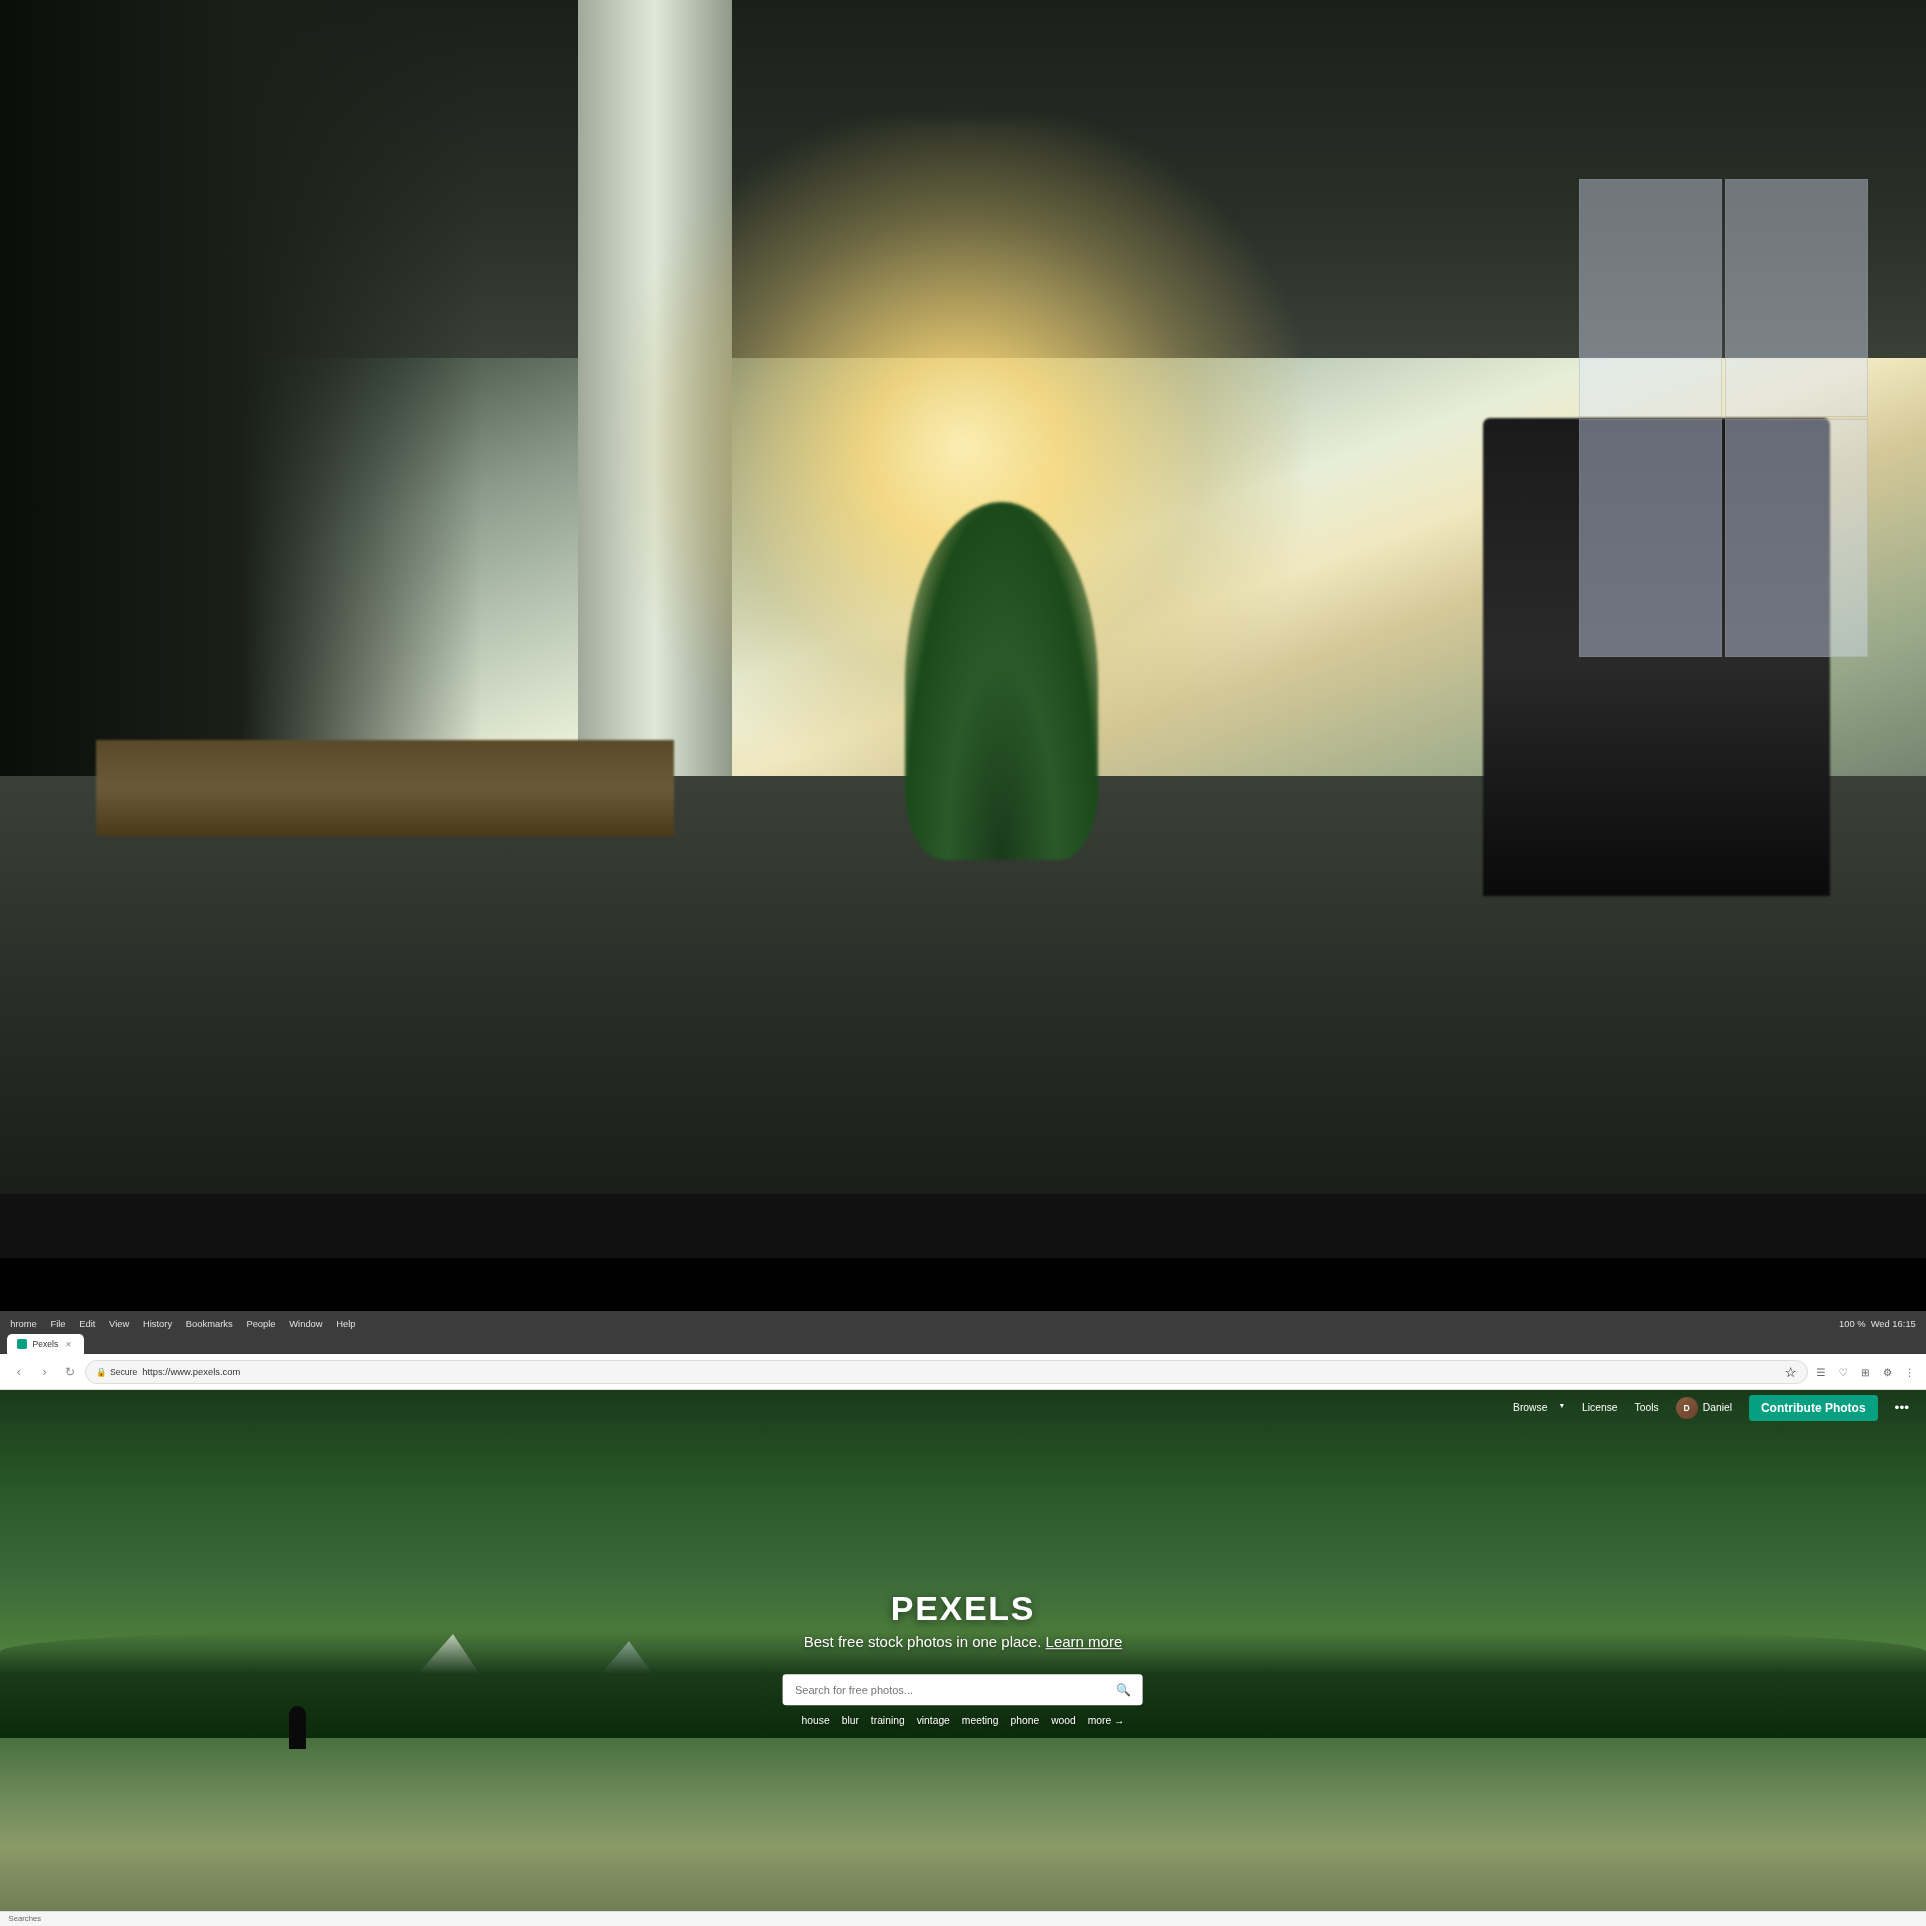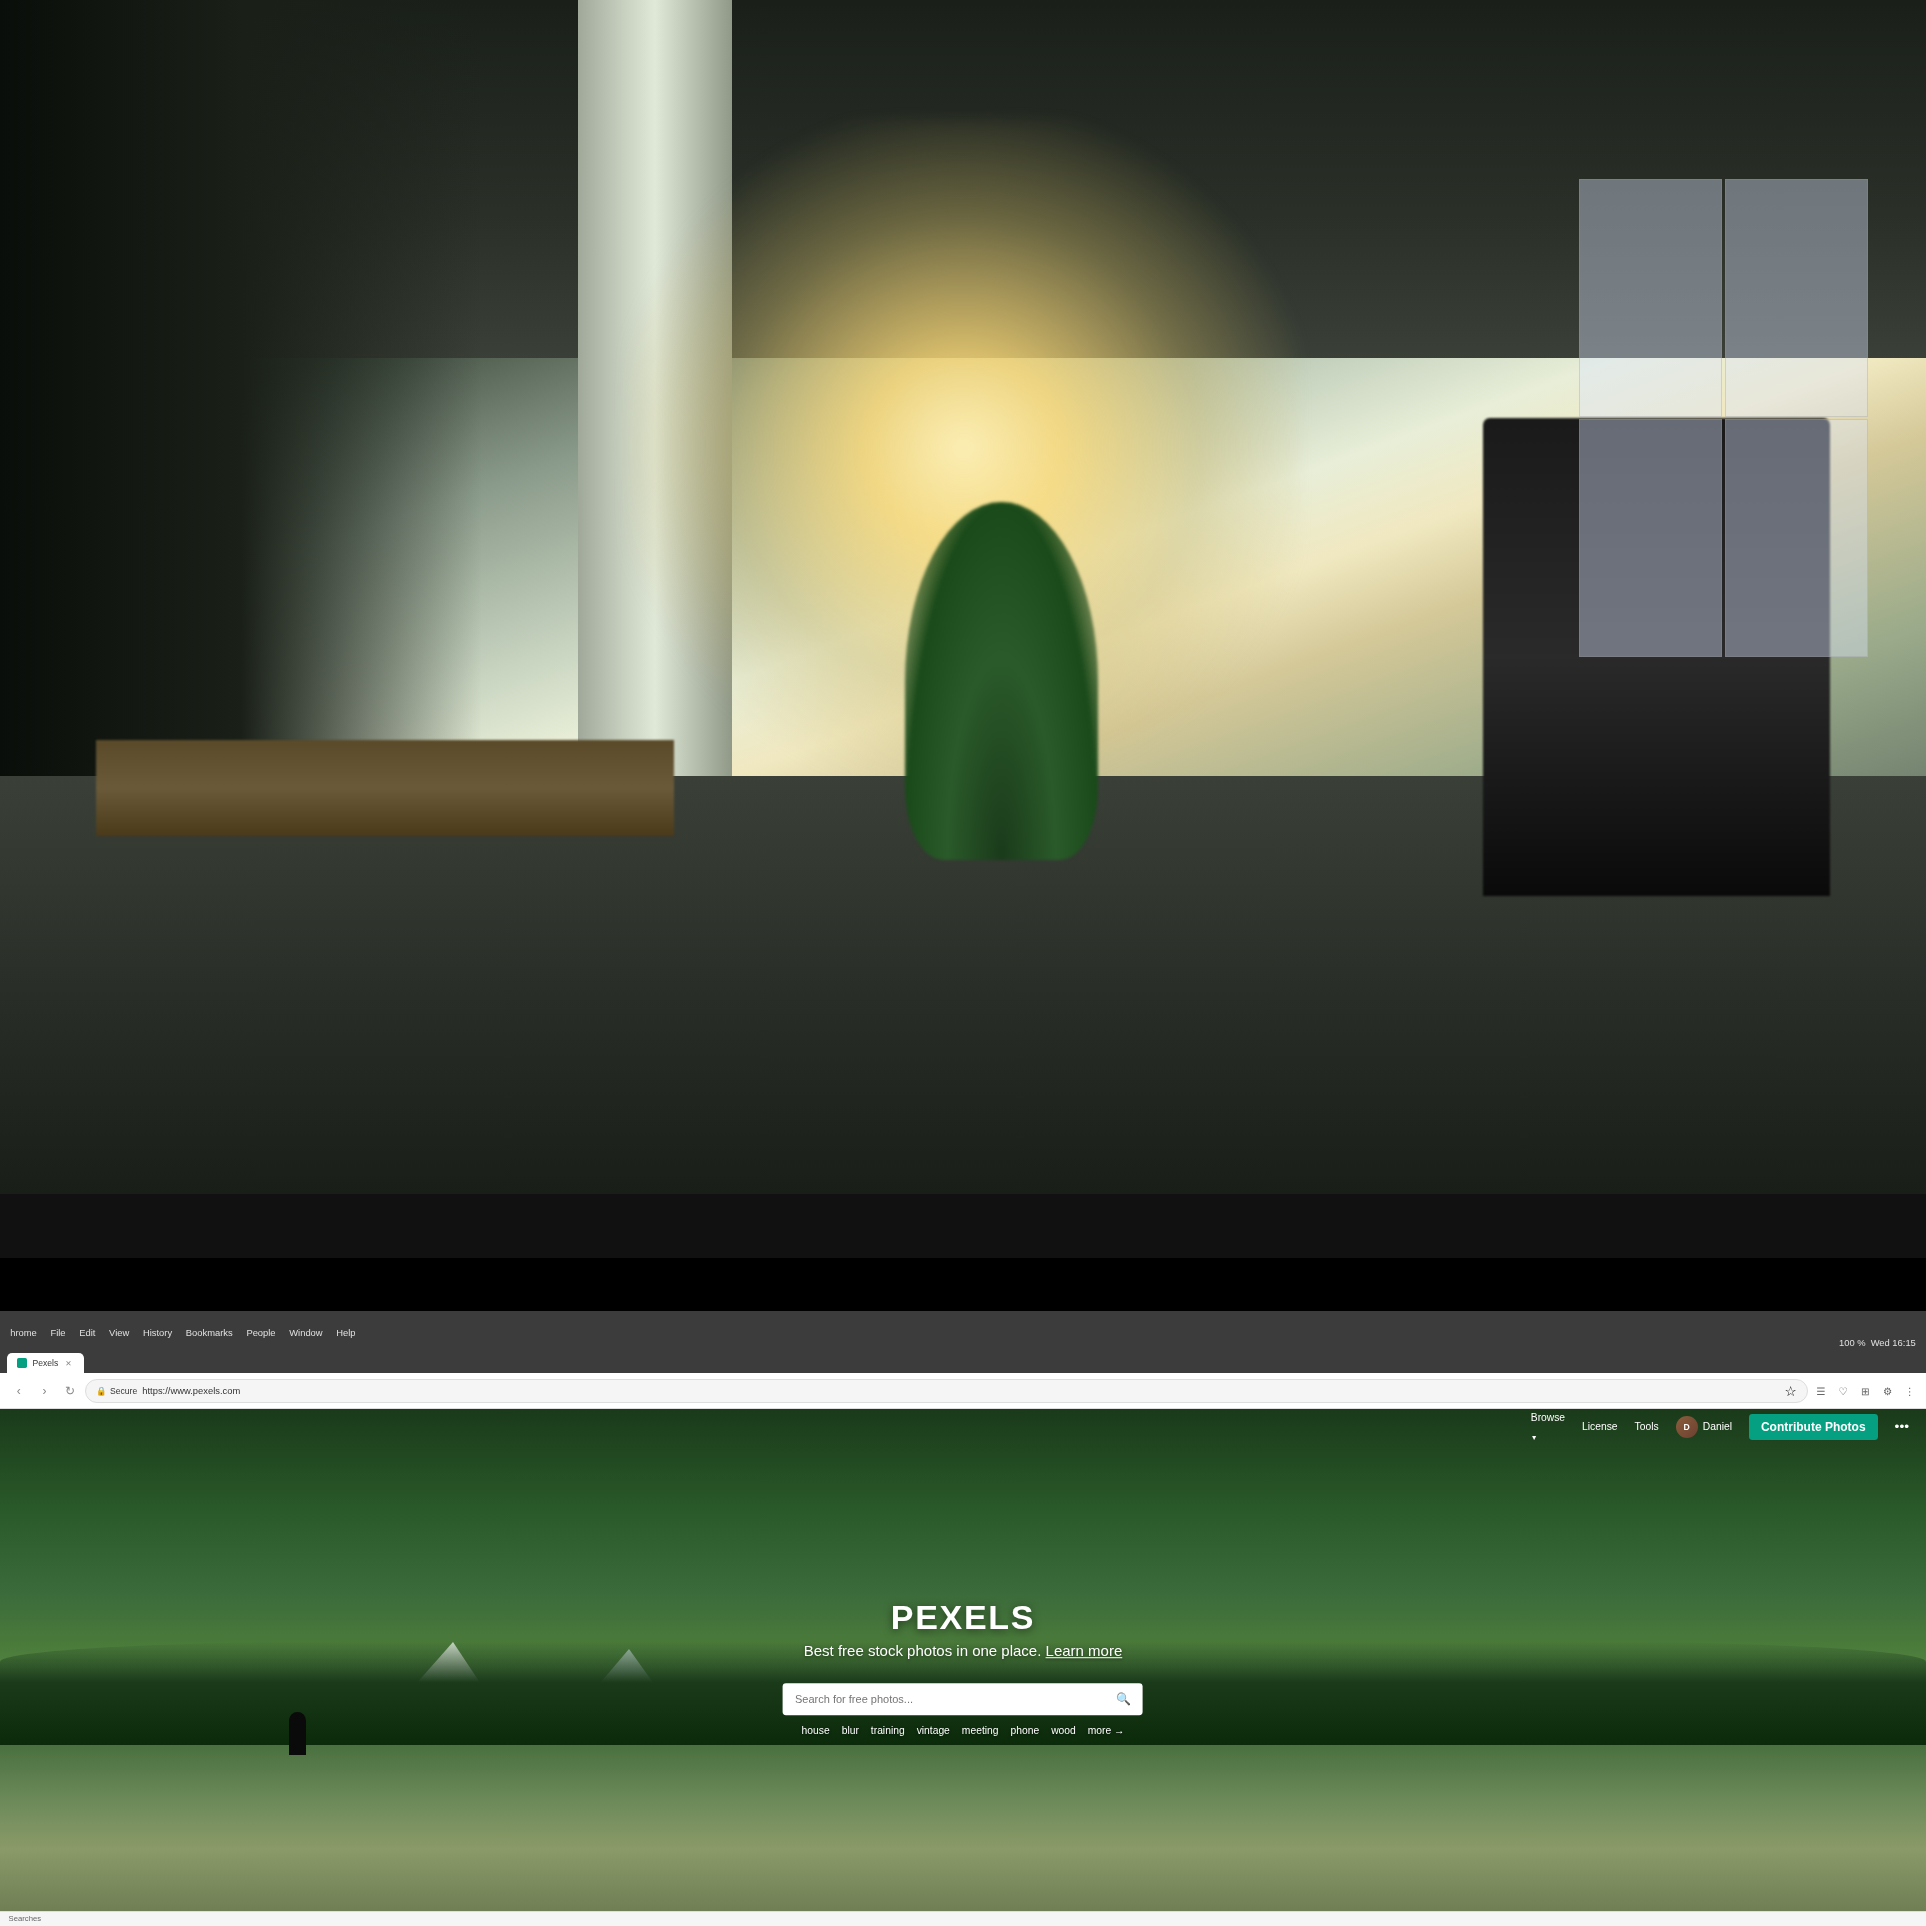--- a/index.html
+++ b/index.html
@@ -201,21 +201,20 @@
       cursor: pointer;
     }
 
     .system-tray {
       margin-left: auto;
       display: flex;
       align-items: center;
       gap: 5.1px;
       color: #e0e0e0;
       font-size: 9.4px;
-      margin-top: 19px;
     }
 
     .tab-bar {
       display: flex;
       align-items: flex-end;
       gap: 1.7px;
     }
 
     .tab {
       background: #5a5a5a;
@@ -412,21 +411,20 @@
 
     .nav-spacer { flex: 1; }
 
     .nav-link {
       color: #fff;
       font-size: 10.3px;
       cursor: pointer;
       display: flex;
       align-items: flex-start;
       gap: 11px;
-      flex-direction: column;
     }
 
     .nav-dropdown-arrow {
       font-size: 6.8px;
     }
 
     .nav-user {
       display: flex;
       align-items: center;
       gap: 5.1px;

